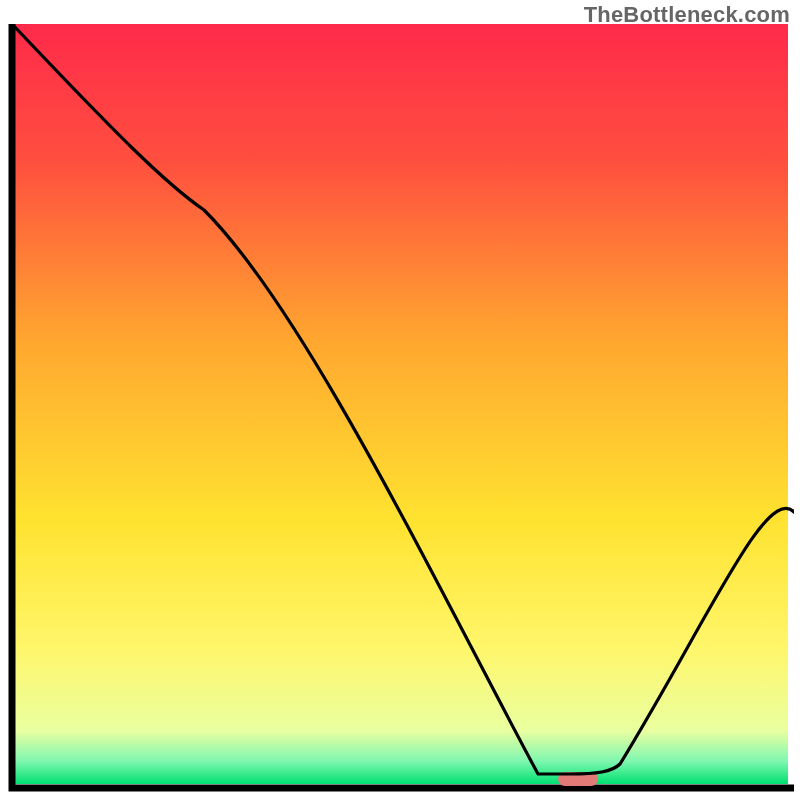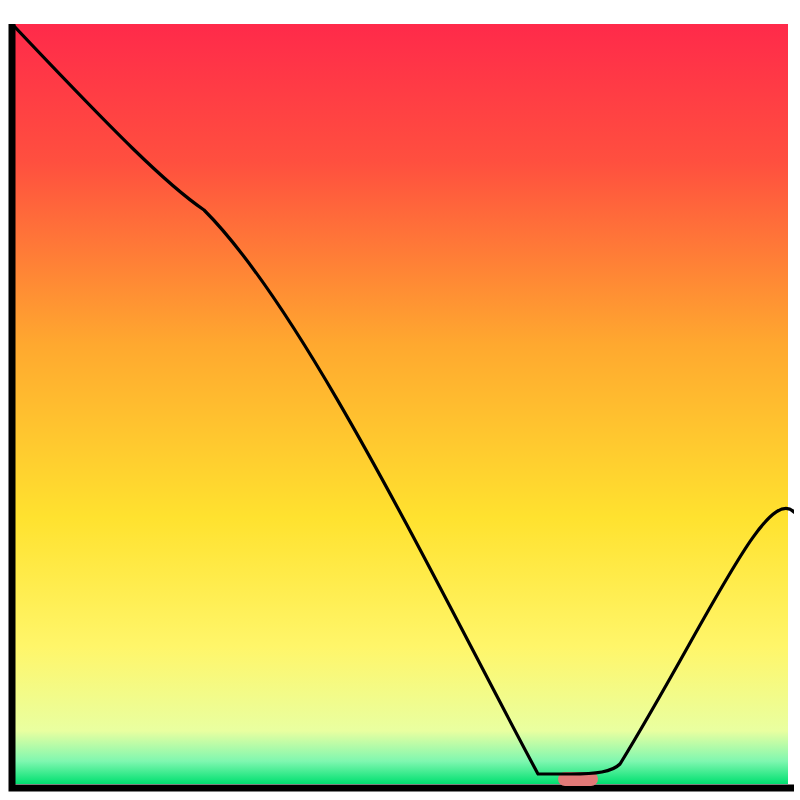--- a/index.html
+++ b/index.html
@@ -34,20 +34,21 @@
   }
   .plot svg {
     display: block;
   }
 </style>
 </head>
 <body>
 
 <div class="stage">
 
+  <div class="watermark">TheBottleneck.com</div>
 
   <div class="plot">
     <svg viewBox="0 0 788 770" width="788" height="770">
       <defs>
         <linearGradient id="bg-grad" x1="0" y1="0" x2="0" y2="1">
           <stop offset="0%" stop-color="#ff2a4a"></stop>
           <stop offset="18%" stop-color="#ff4f3f"></stop>
           <stop offset="42%" stop-color="#ffa82f"></stop>
           <stop offset="65%" stop-color="#ffe22f"></stop>
           <stop offset="82%" stop-color="#fff66a"></stop>

